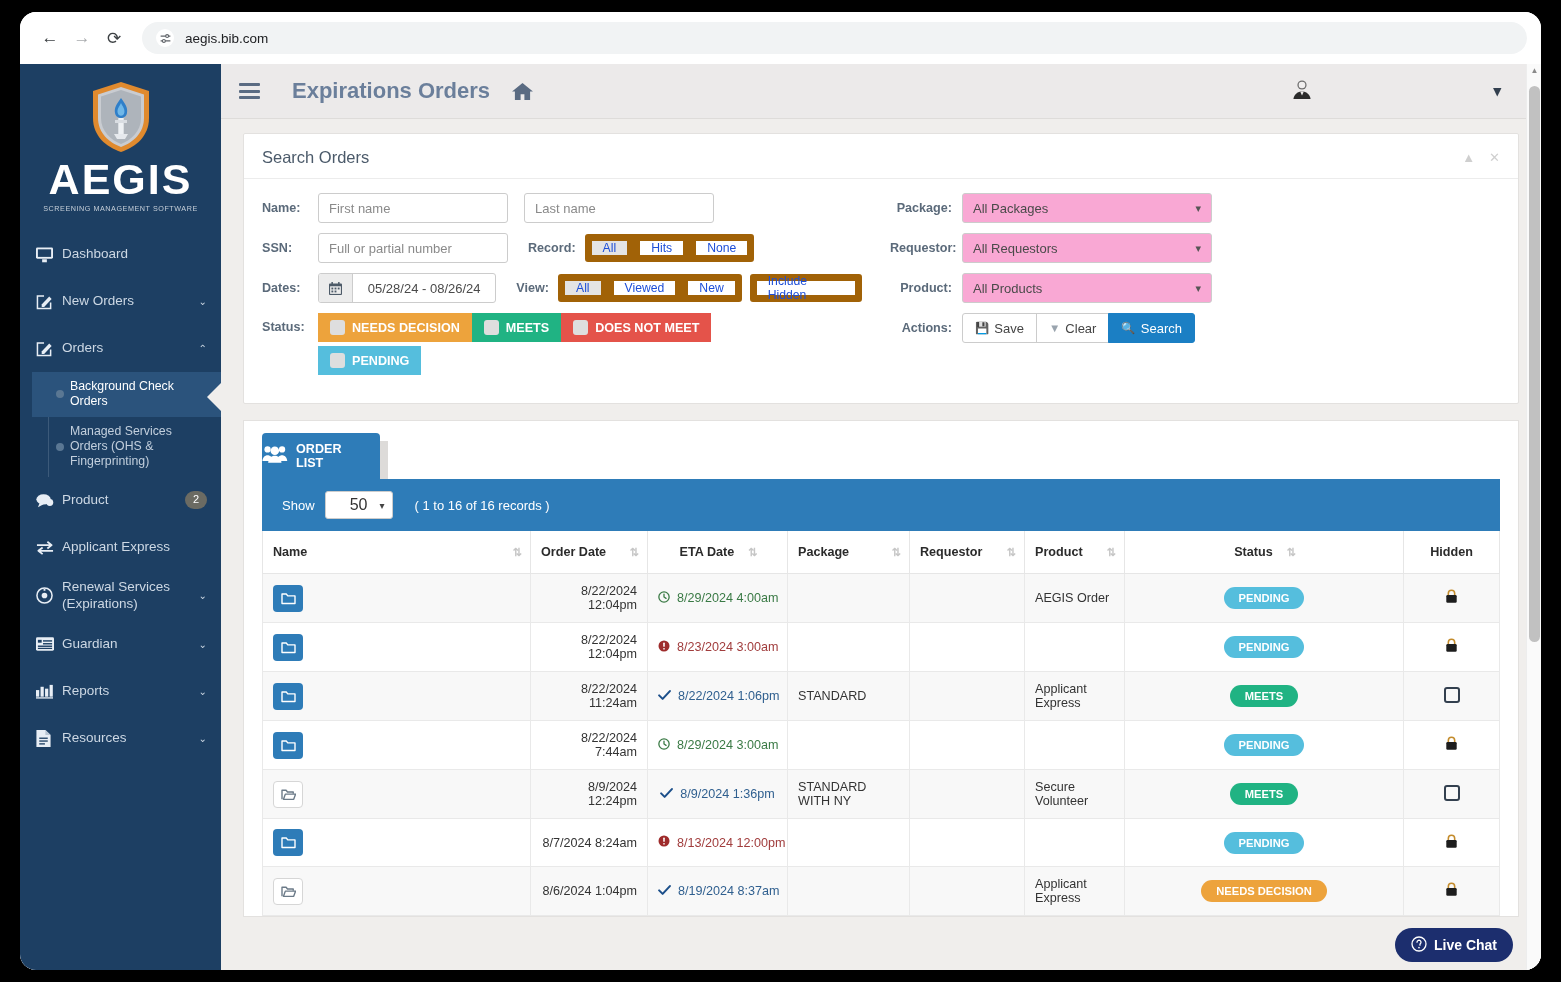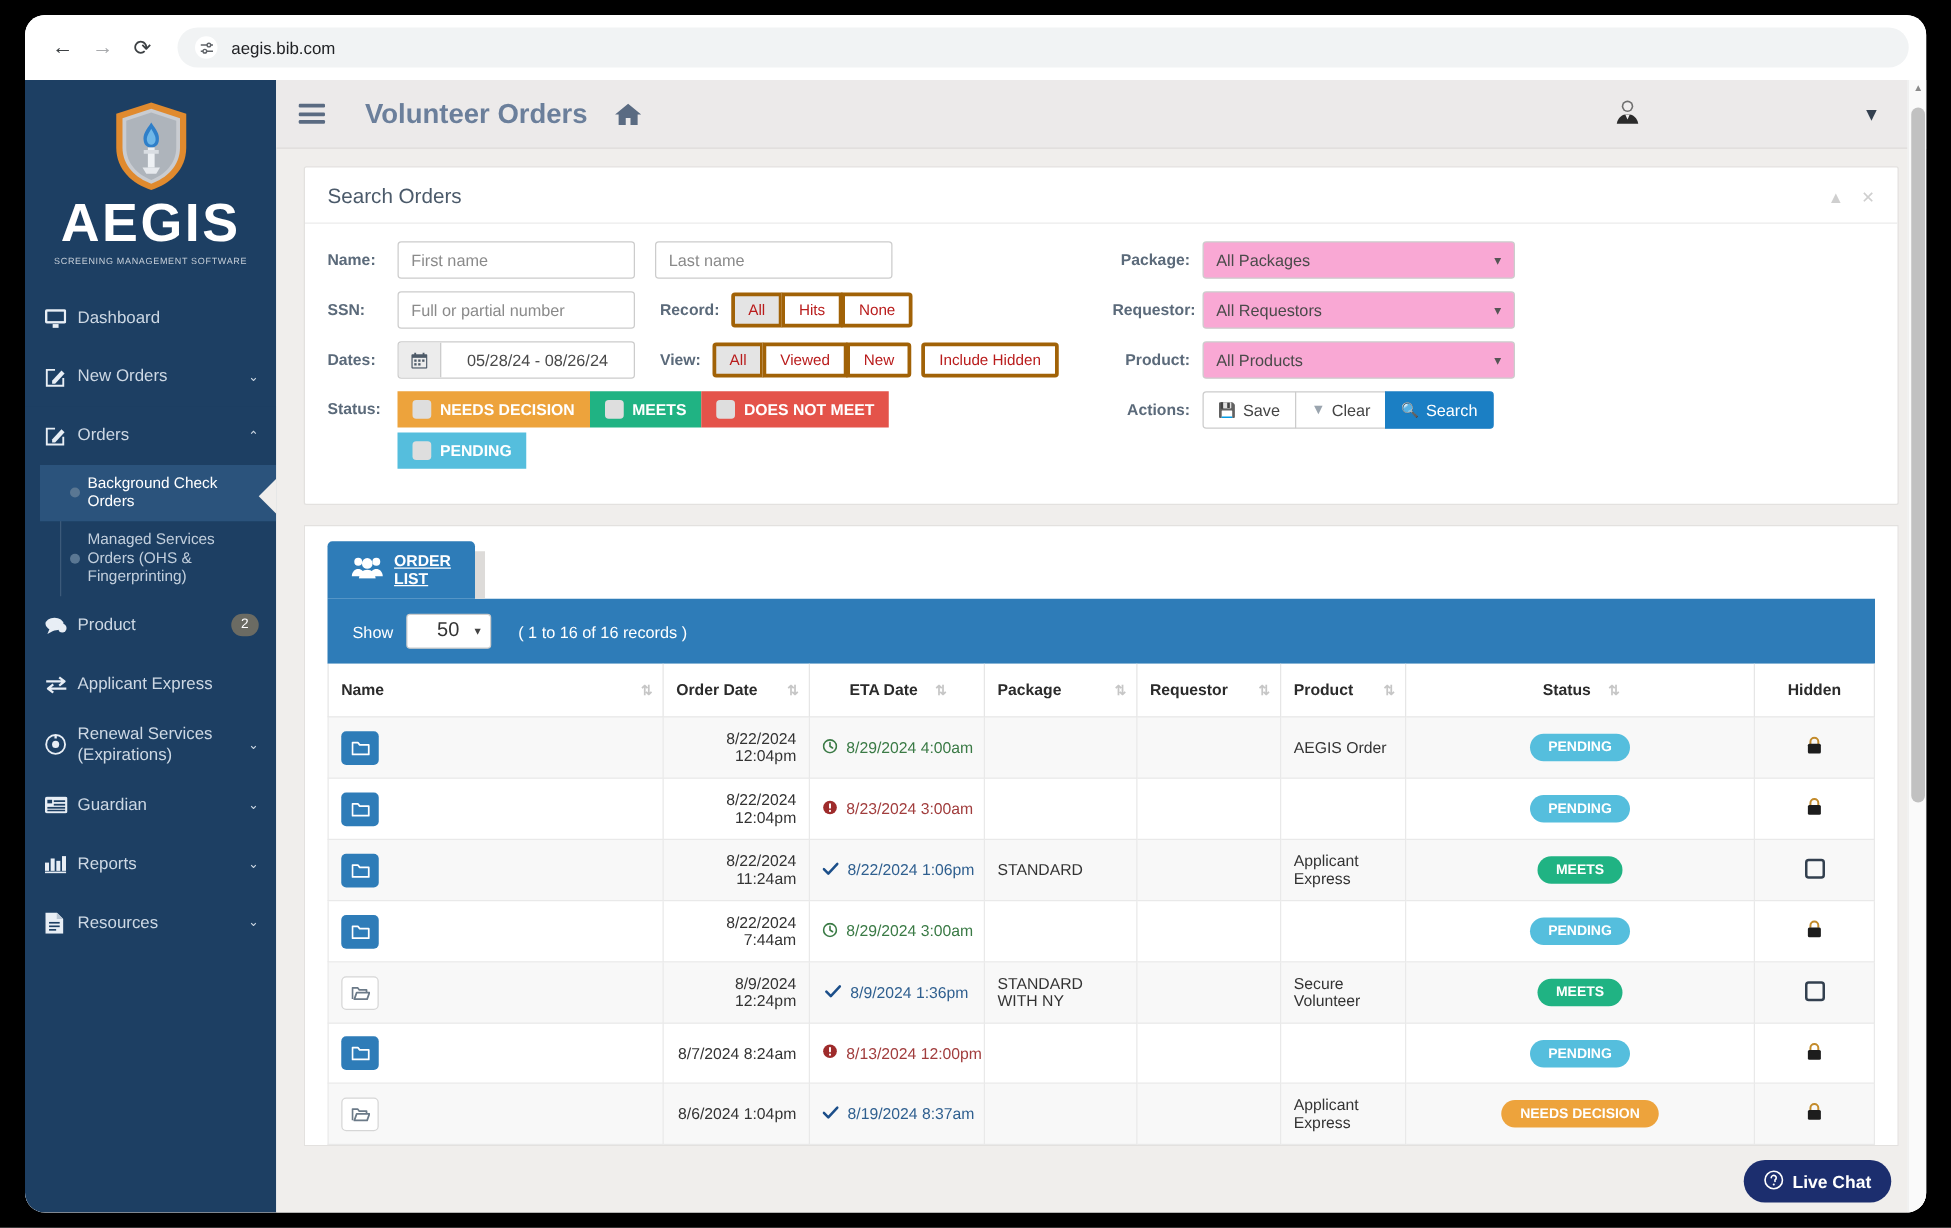--- a/index.html
+++ b/index.html
@@ -197,22 +197,22 @@
   .date-val { flex: 1; display: flex; align-items: center; justify-content: center;
     font-size: 13px; color: #4a4a4a; }
 
   .sub-label {
     font-size: 12.6px; font-weight: bold; color: #5b6a7a;
     margin: 0 9px 0 20px;
   }
   .btn-group { display: flex; }
   .tg {
     height: 28px; padding: 4px 11px;
-    border: 3px solid #a16207; background: #fff;
-    font-size: 12.2px; color: #b91c1c;
+    border: 7px solid #a16207; background: #fff;
+    font-size: 12.2px; color: #1d4ed8;
     display: flex; align-items: center;
     margin-left: -1px;
   }
   .tg:first-child { margin-left: 0; border-radius: 3px 0 0 3px; }
   .tg:last-child  { border-radius: 0 3px 3px 0; }
   .tg.on { background: #e4e4e4; }
   .tg.solo { border-radius: 3px; margin-left: 8px; }
 
   .status-row { display: flex; flex-wrap: wrap; margin-left: 0; }
   .st-chip {
@@ -251,24 +251,23 @@
   }
   .abtn .mi { font-size: 11.5px; }
   .abtn.clear .mi { color: #9aa4ae; }
 
   
   #list-panel { padding: 12px 18px 0; background:#fff; border:1px solid #e3e1df; }
   #tabstrip { display: flex; }
   #tab-order-list {
     background: #2e7cb8; color: #fff;
     width: 118px; padding: 9px 0;
-    display: flex; align-items: center; justify-content: center; gap: 8px;
+    display: flex; align-items: center; gap: 8px;
     border-radius: 4px 4px 0 0;
     position: relative;
-    text-decoration: underline;
   }
   #tab-order-list .tlbl {
     font-size: 12.6px; font-weight: bold; line-height: 1.12; text-align: left;
   }
   #tab-shadow {
     width: 8px; align-self: stretch; background: #dddbd9; margin-top: 8px;
   }
   #toolbar {
     background: #2e7cb8; color: #fff;
     height: 52px; display: flex; align-items: center;
@@ -527,21 +526,21 @@
     </div>
 
     <div id="main">
 
       <div id="topbar">
         <div id="hamburger">
           <span></span>
             <span></span>
             <span></span>
         </div>
-        <div id="page-title">Volunteer Orders</div>
+        <div id="page-title">Expirations Orders</div>
         <div id="home-icon">
           <svg width="21" height="19" viewBox="0 0 22 20" fill="#5a6b82">
               <path d="M11 1L0 10h3v9h6v-6h4v6h6v-9h3z"></path>
             </svg>
         </div>
         <div id="topbar-spacer"></div>
         <div id="user-avatar">
           <svg width="22" height="22" viewBox="0 0 22 22">
               <circle cx="11" cy="7" r="4.6" fill="#6f6f6f"></circle>
               <circle cx="11" cy="7" r="3.3" fill="#f0eeee"></circle>

